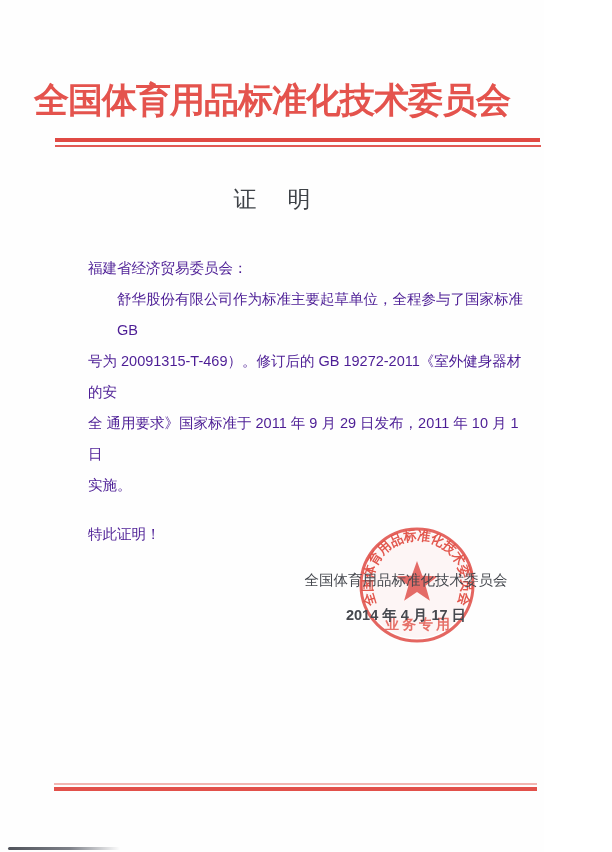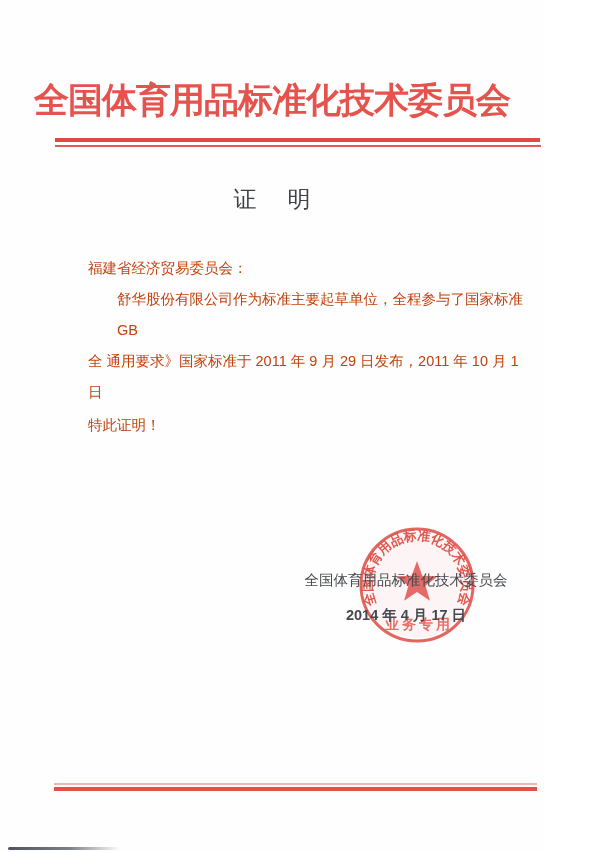--- a/index.html
+++ b/index.html
@@ -47,25 +47,25 @@
     font-weight: 500;
     color: #3e4247;
   }
   
   .body-block {
     position: absolute;
     left: 88px; top: 253px;
     width: 440px;
     font-size: 14.5px;
     line-height: 31px;
-    color: #c2410c;
+    color: #4c1d95;
   }
   .paragraph { margin-top: 0; }
   .para-line.indent { padding-left: 29px; }
-  .closing { margin-top: 2px; }
+  .closing { margin-top: 18px; }
   
   .sig-block {
     position: absolute;
     left: 248px; top: 570px;
     width: 316px;
     text-align: center;
     color: #45484e;
     font-size: 14.5px;
     line-height: 20px;
     z-index: 3;
@@ -125,21 +125,23 @@
 
   <div class="doc-title">
     <span>证</span>
     <span>明</span>
   </div>
 
   <div class="body-block">
     <div class="salutation">福建省经济贸易委员会：</div>
     <div class="paragraph">
       <div class="para-line indent">舒华股份有限公司作为标准主要起草单位，全程参与了国家标准 GB</div>
+      <div class="para-line">号为 20091315-T-469）。修订后的 GB 19272-2011《室外健身器材的安</div>
       <div class="para-line">全 通用要求》国家标准于 2011 年 9 月 29 日发布，2011 年 10 月 1 日</div>
+      <div class="para-line">实施。</div>
     </div>
     <div class="closing">特此证明！</div>
   </div>
 
   <div class="stamp">
     <svg width="150" height="160" viewBox="0 0 150 160" xmlns="http://www.w3.org/2000/svg">
       <defs>
         <path id="sealArcPath" d="M 34.2 99 A 45 45 0 1 1 115.8 99" fill="none"></path>
       </defs>
 

